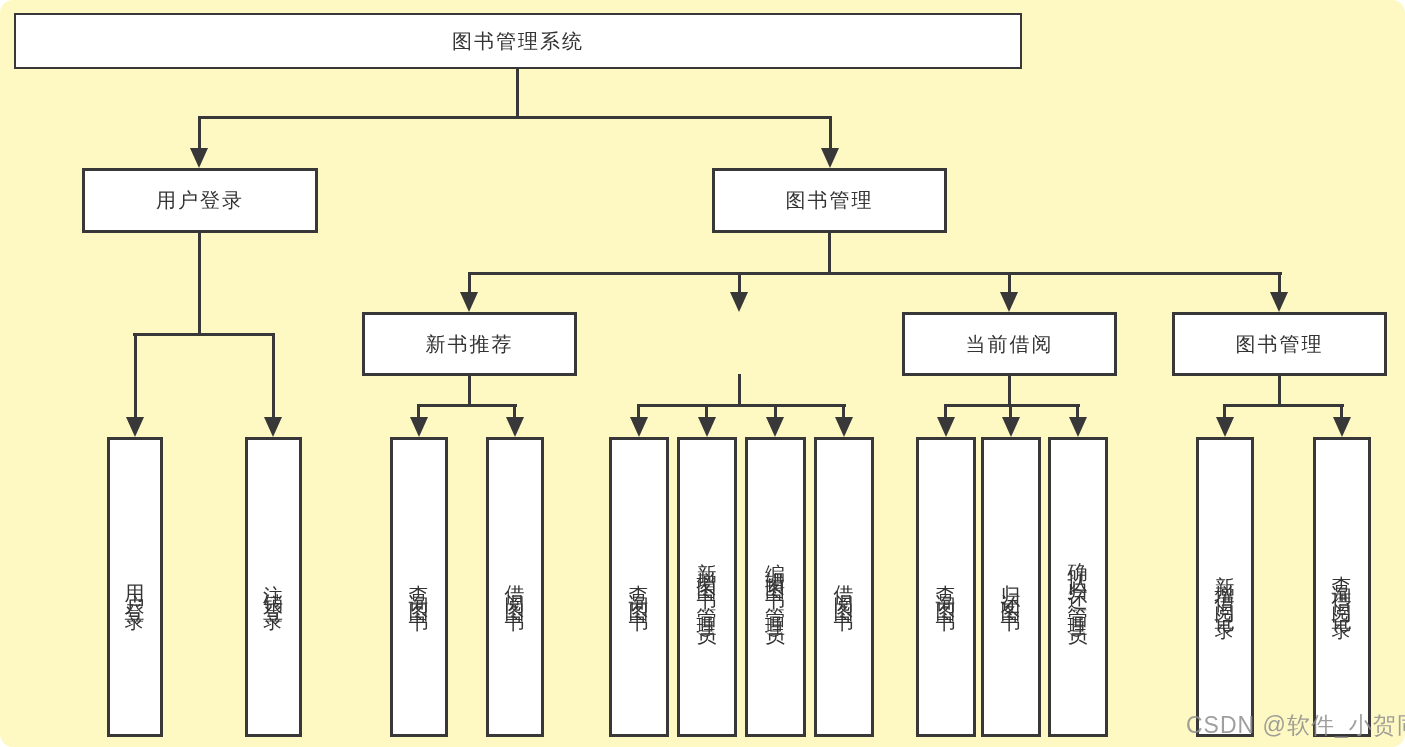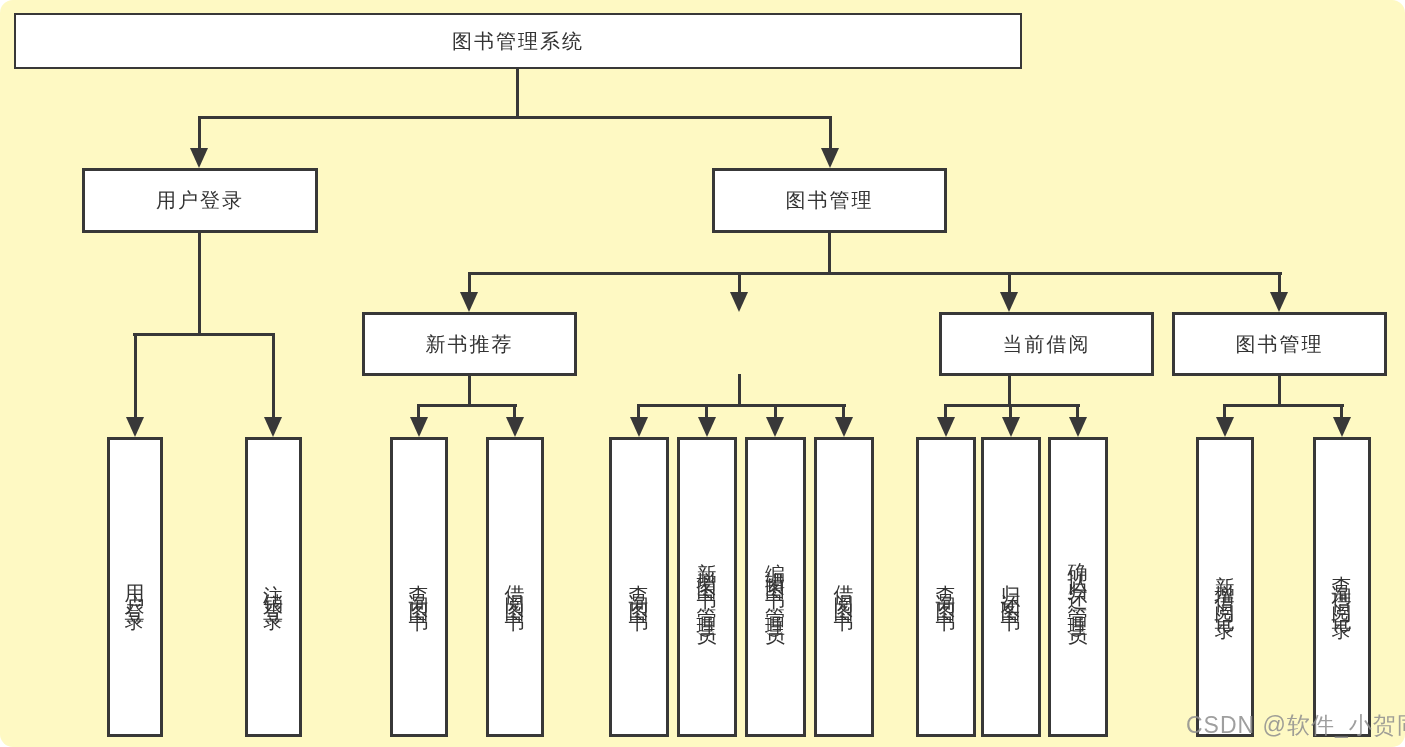--- a/index.html
+++ b/index.html
@@ -105,21 +105,21 @@
   <div class="line" style="left:1008px; top:272px; width:3px; height:22px;"></div>
   <div class="line" style="left:1278px; top:272px; width:3px; height:22px;"></div>
   <div class="arrow" style="left:460px; top:292px;"></div>
   <div class="arrow" style="left:730px; top:292px;"></div>
   <div class="arrow" style="left:1000px; top:292px;"></div>
   <div class="arrow" style="left:1270px; top:292px;"></div>
 
   <div class="box" style="left:362px; top:312px; width:215px; height:64px;">
     <span class="label">新书推荐</span>
   </div>
-  <div class="box" style="left:902px; top:312px; width:215px; height:64px;margin-left:37px;">
+  <div class="box" style="left:902px; top:312px; width:215px; height:64px;">
     <span class="label">当前借阅</span>
   </div>
   <div class="box" style="left:1172px; top:312px; width:215px; height:64px;">
     <span class="label">图书管理</span>
   </div>
 
   <div class="line" style="left:468px; top:374px; width:3px; height:33px;"></div>
   <div class="line" style="left:417px; top:404px; width:100px; height:3px;"></div>
   <div class="line" style="left:417px; top:404px; width:3px; height:15px;"></div>
   <div class="line" style="left:513px; top:404px; width:3px; height:15px;"></div>

